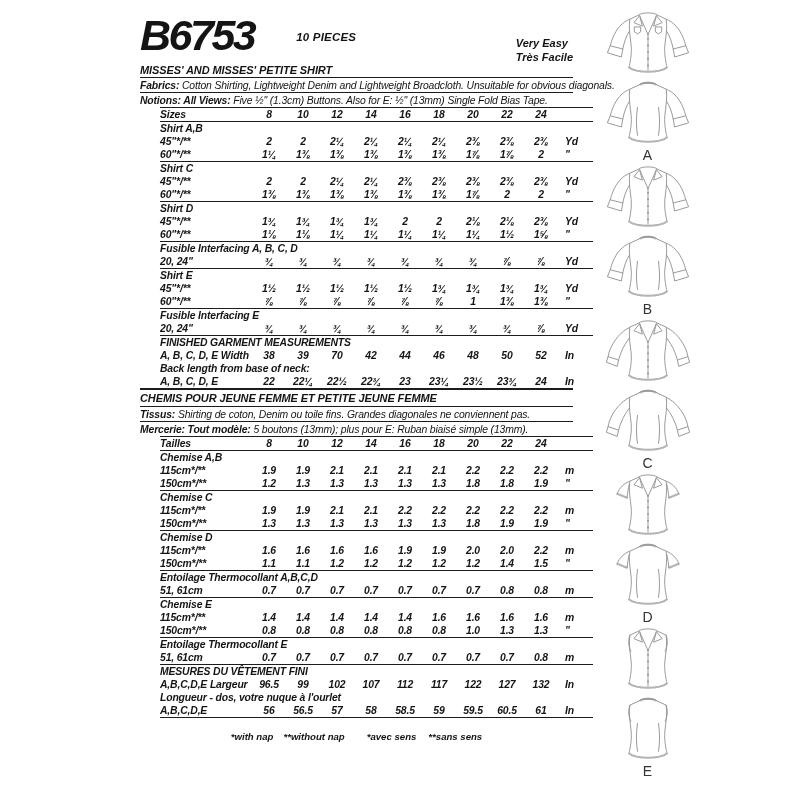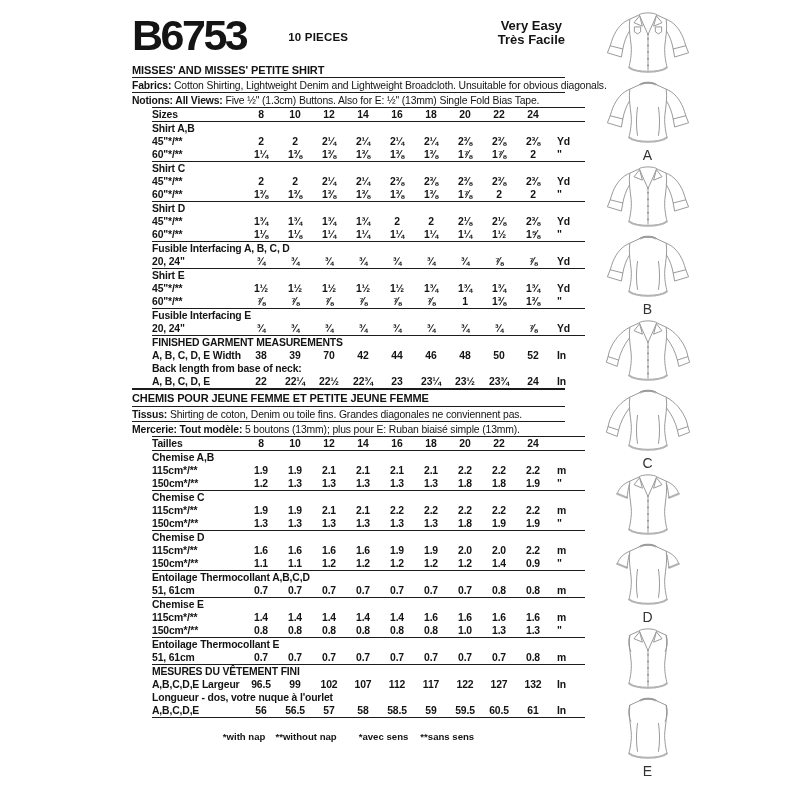--- a/index.html
+++ b/index.html
@@ -1,23 +1,23 @@
 <!DOCTYPE html>
 <html><head>
 <meta charset="utf-8">
 <style>
   html,body{margin:0;padding:0;background:#f6f6f4;}
   .page{position:relative;width:800px;height:800px;background:#ffffff;outline:1px solid #e8e8e6;
         font-family:"Liberation Sans",sans-serif;color:#141414;overflow:hidden;}
-  .content{position:absolute;left:132px;top:14px;width:433px;}
+  .content{position:absolute;left:140px;top:14px;width:433px;font-style:italic;}
   
   .hdr{display:flex;align-items:flex-start;height:48px;}
   .pnum{font-size:43px;font-weight:bold;letter-spacing:-2.5px;line-height:42px;}
   .pieces{font-size:11.5px;font-weight:bold;margin:17px 0 0 42px;letter-spacing:0.2px;}
-  .diff{margin-left:auto;text-align:center;font-size:13px;font-weight:bold;line-height:14px;margin-top:5px;}
+  .diff{margin-left:auto;text-align:left;font-size:11px;font-weight:bold;line-height:14px;margin-top:22px;}
   
   .sec-title{font-size:11px;font-weight:bold;height:15px;line-height:16px;letter-spacing:-0.1px;}
   .sec-title.fr{border-top:2px solid #1c1c1c;height:16px;line-height:17px;}
   .intro{font-size:10.4px;height:14px;line-height:15px;border-top:1.4px solid #1c1c1c;
          letter-spacing:-0.15px;white-space:nowrap;}
   .intro .b{font-weight:bold;}
   
   .table{width:433px;margin-left:20px;}
   .frtable{border-bottom:1.4px solid #1c1c1c;}
   .row{display:flex;align-items:center;height:13px;font-size:10.4px;letter-spacing:-0.15px;}
@@ -399,21 +399,21 @@
           <span class="lbl">150cm*/**</span>
           <span class="cells">
             <span class="cell">1.1</span>
             <span class="cell">1.1</span>
             <span class="cell">1.2</span>
             <span class="cell">1.2</span>
             <span class="cell">1.2</span>
             <span class="cell">1.2</span>
             <span class="cell">1.2</span>
             <span class="cell">1.4</span>
-            <span class="cell">0.9</span>
+            <span class="cell">1.5</span>
           </span>
           <span class="unit">"</span>
         </div>
         <div class="row head">
           <span class="lbl">Entoilage Thermocollant A,B,C,D</span>
         </div>
         <div class="row data">
           <span class="lbl">51, 61cm</span>
           <span class="cells">
             <span class="cell">0.7</span>

